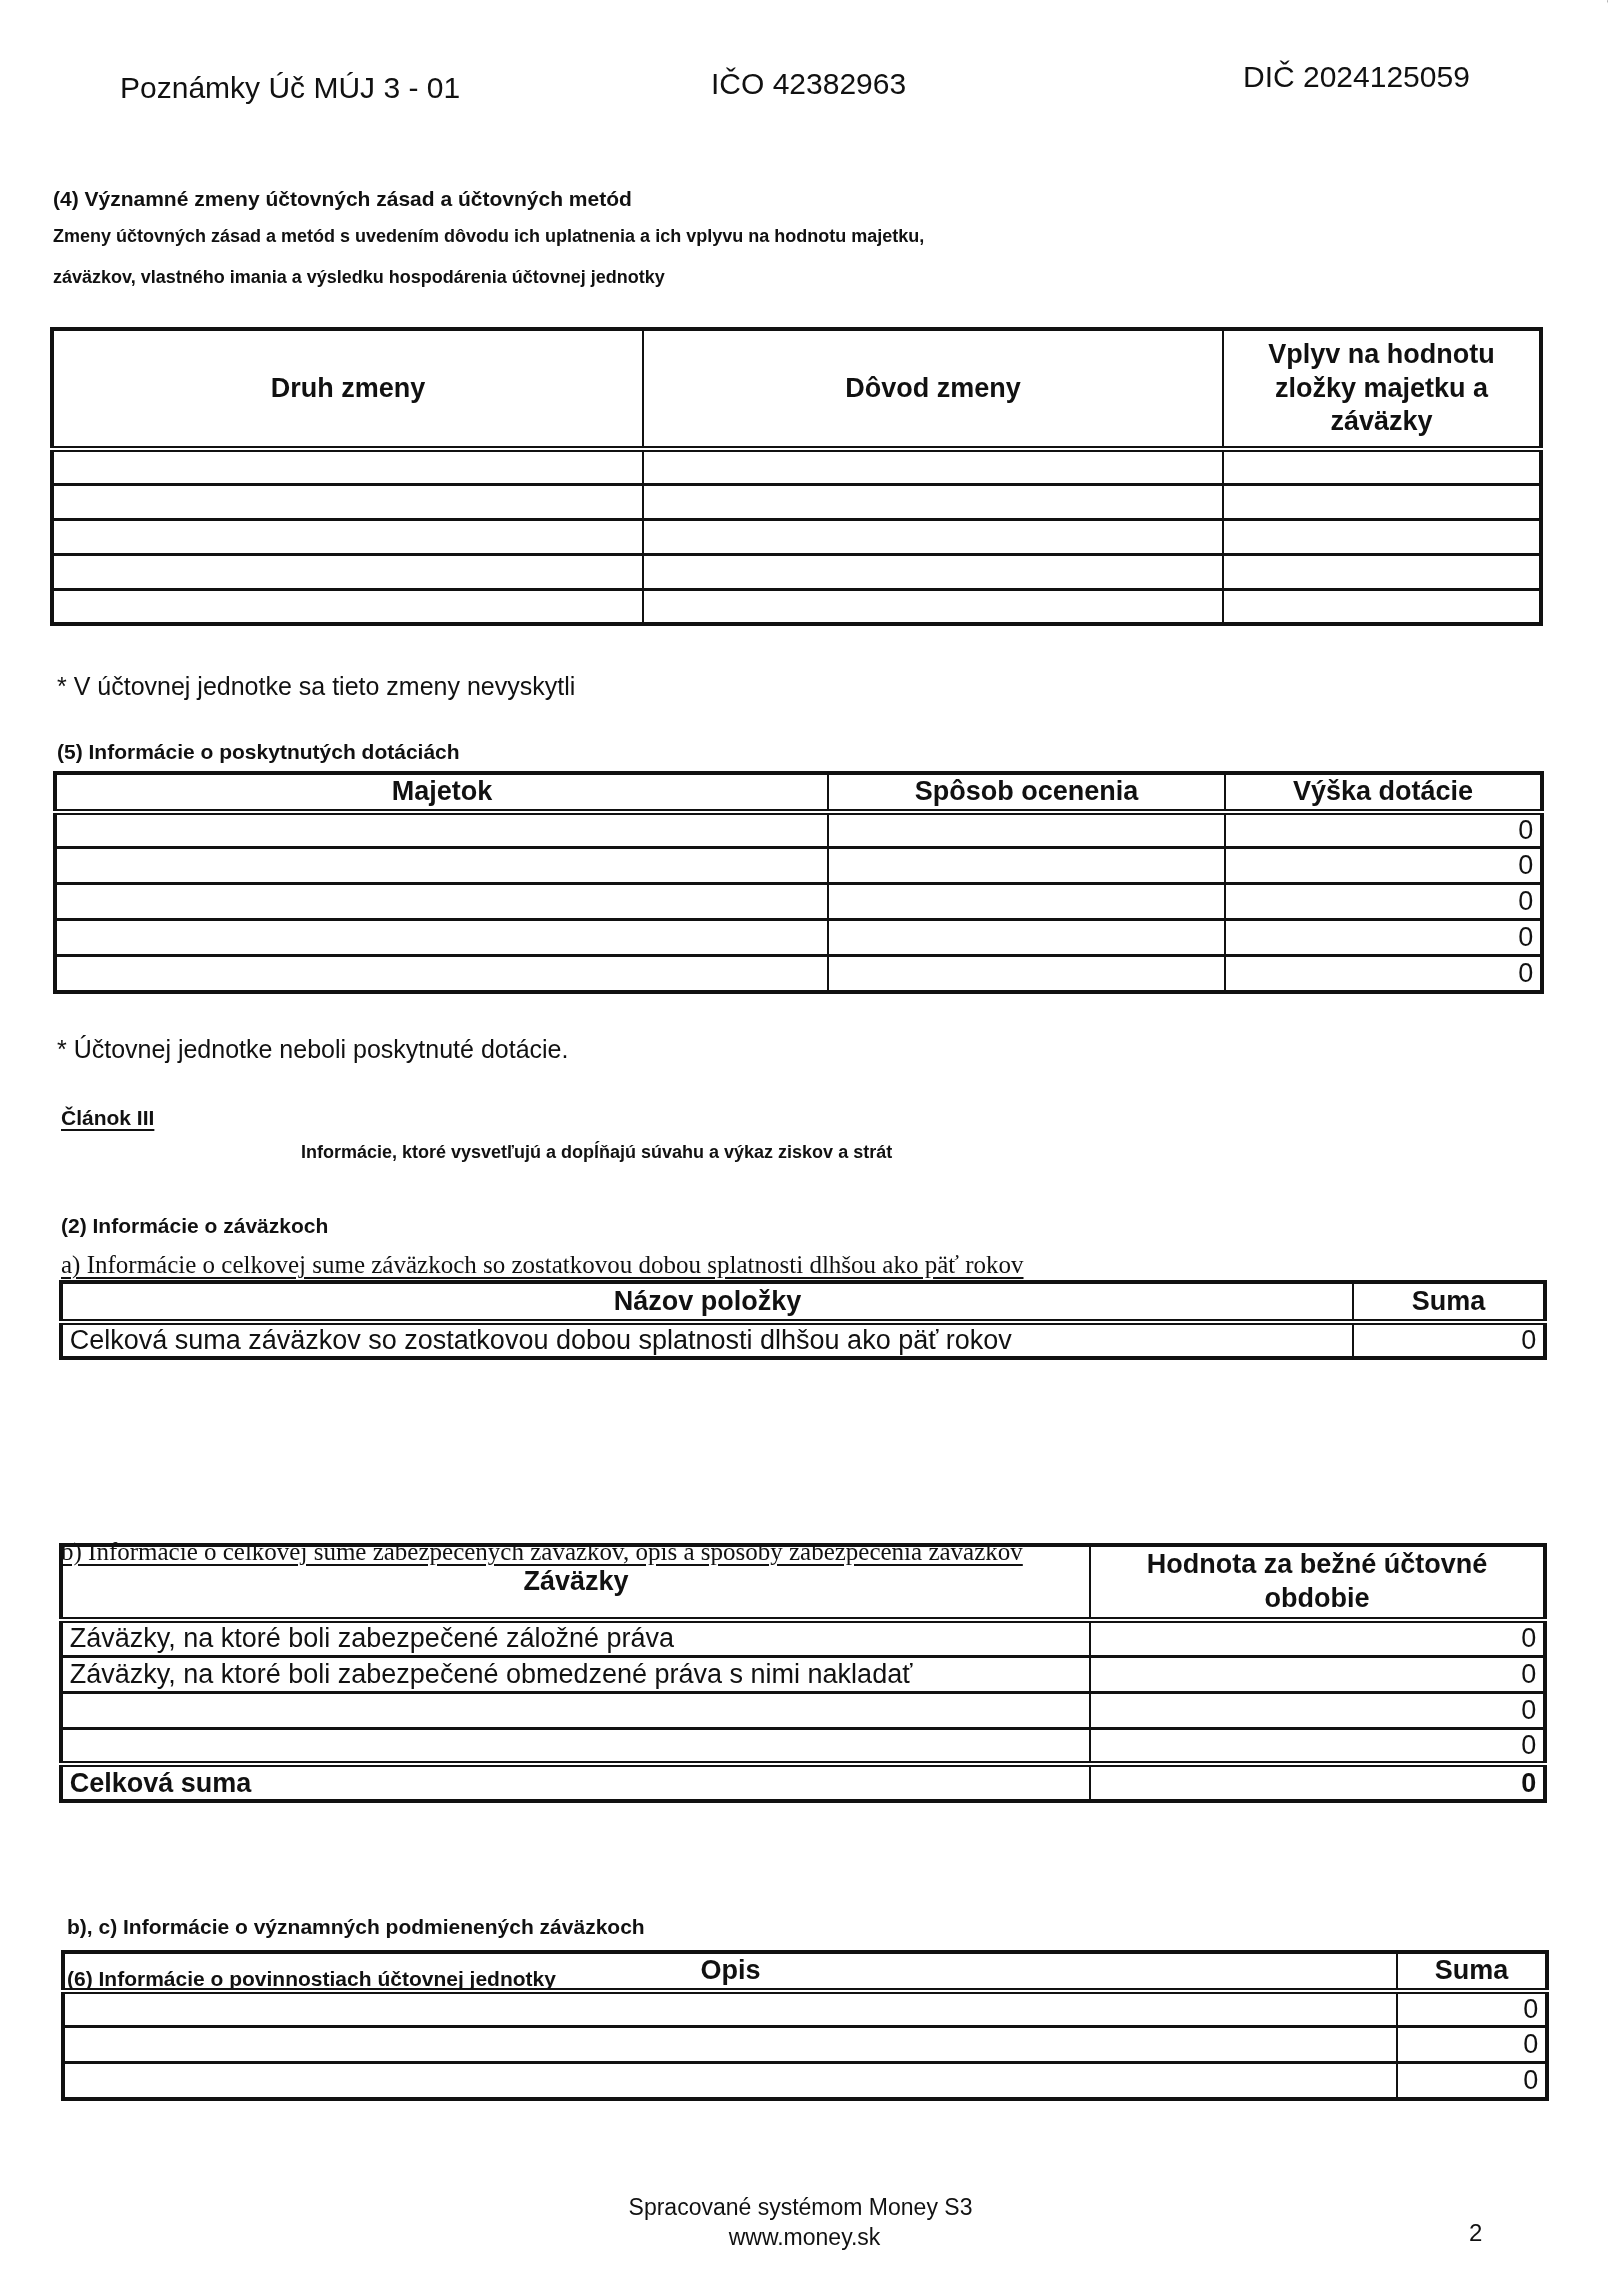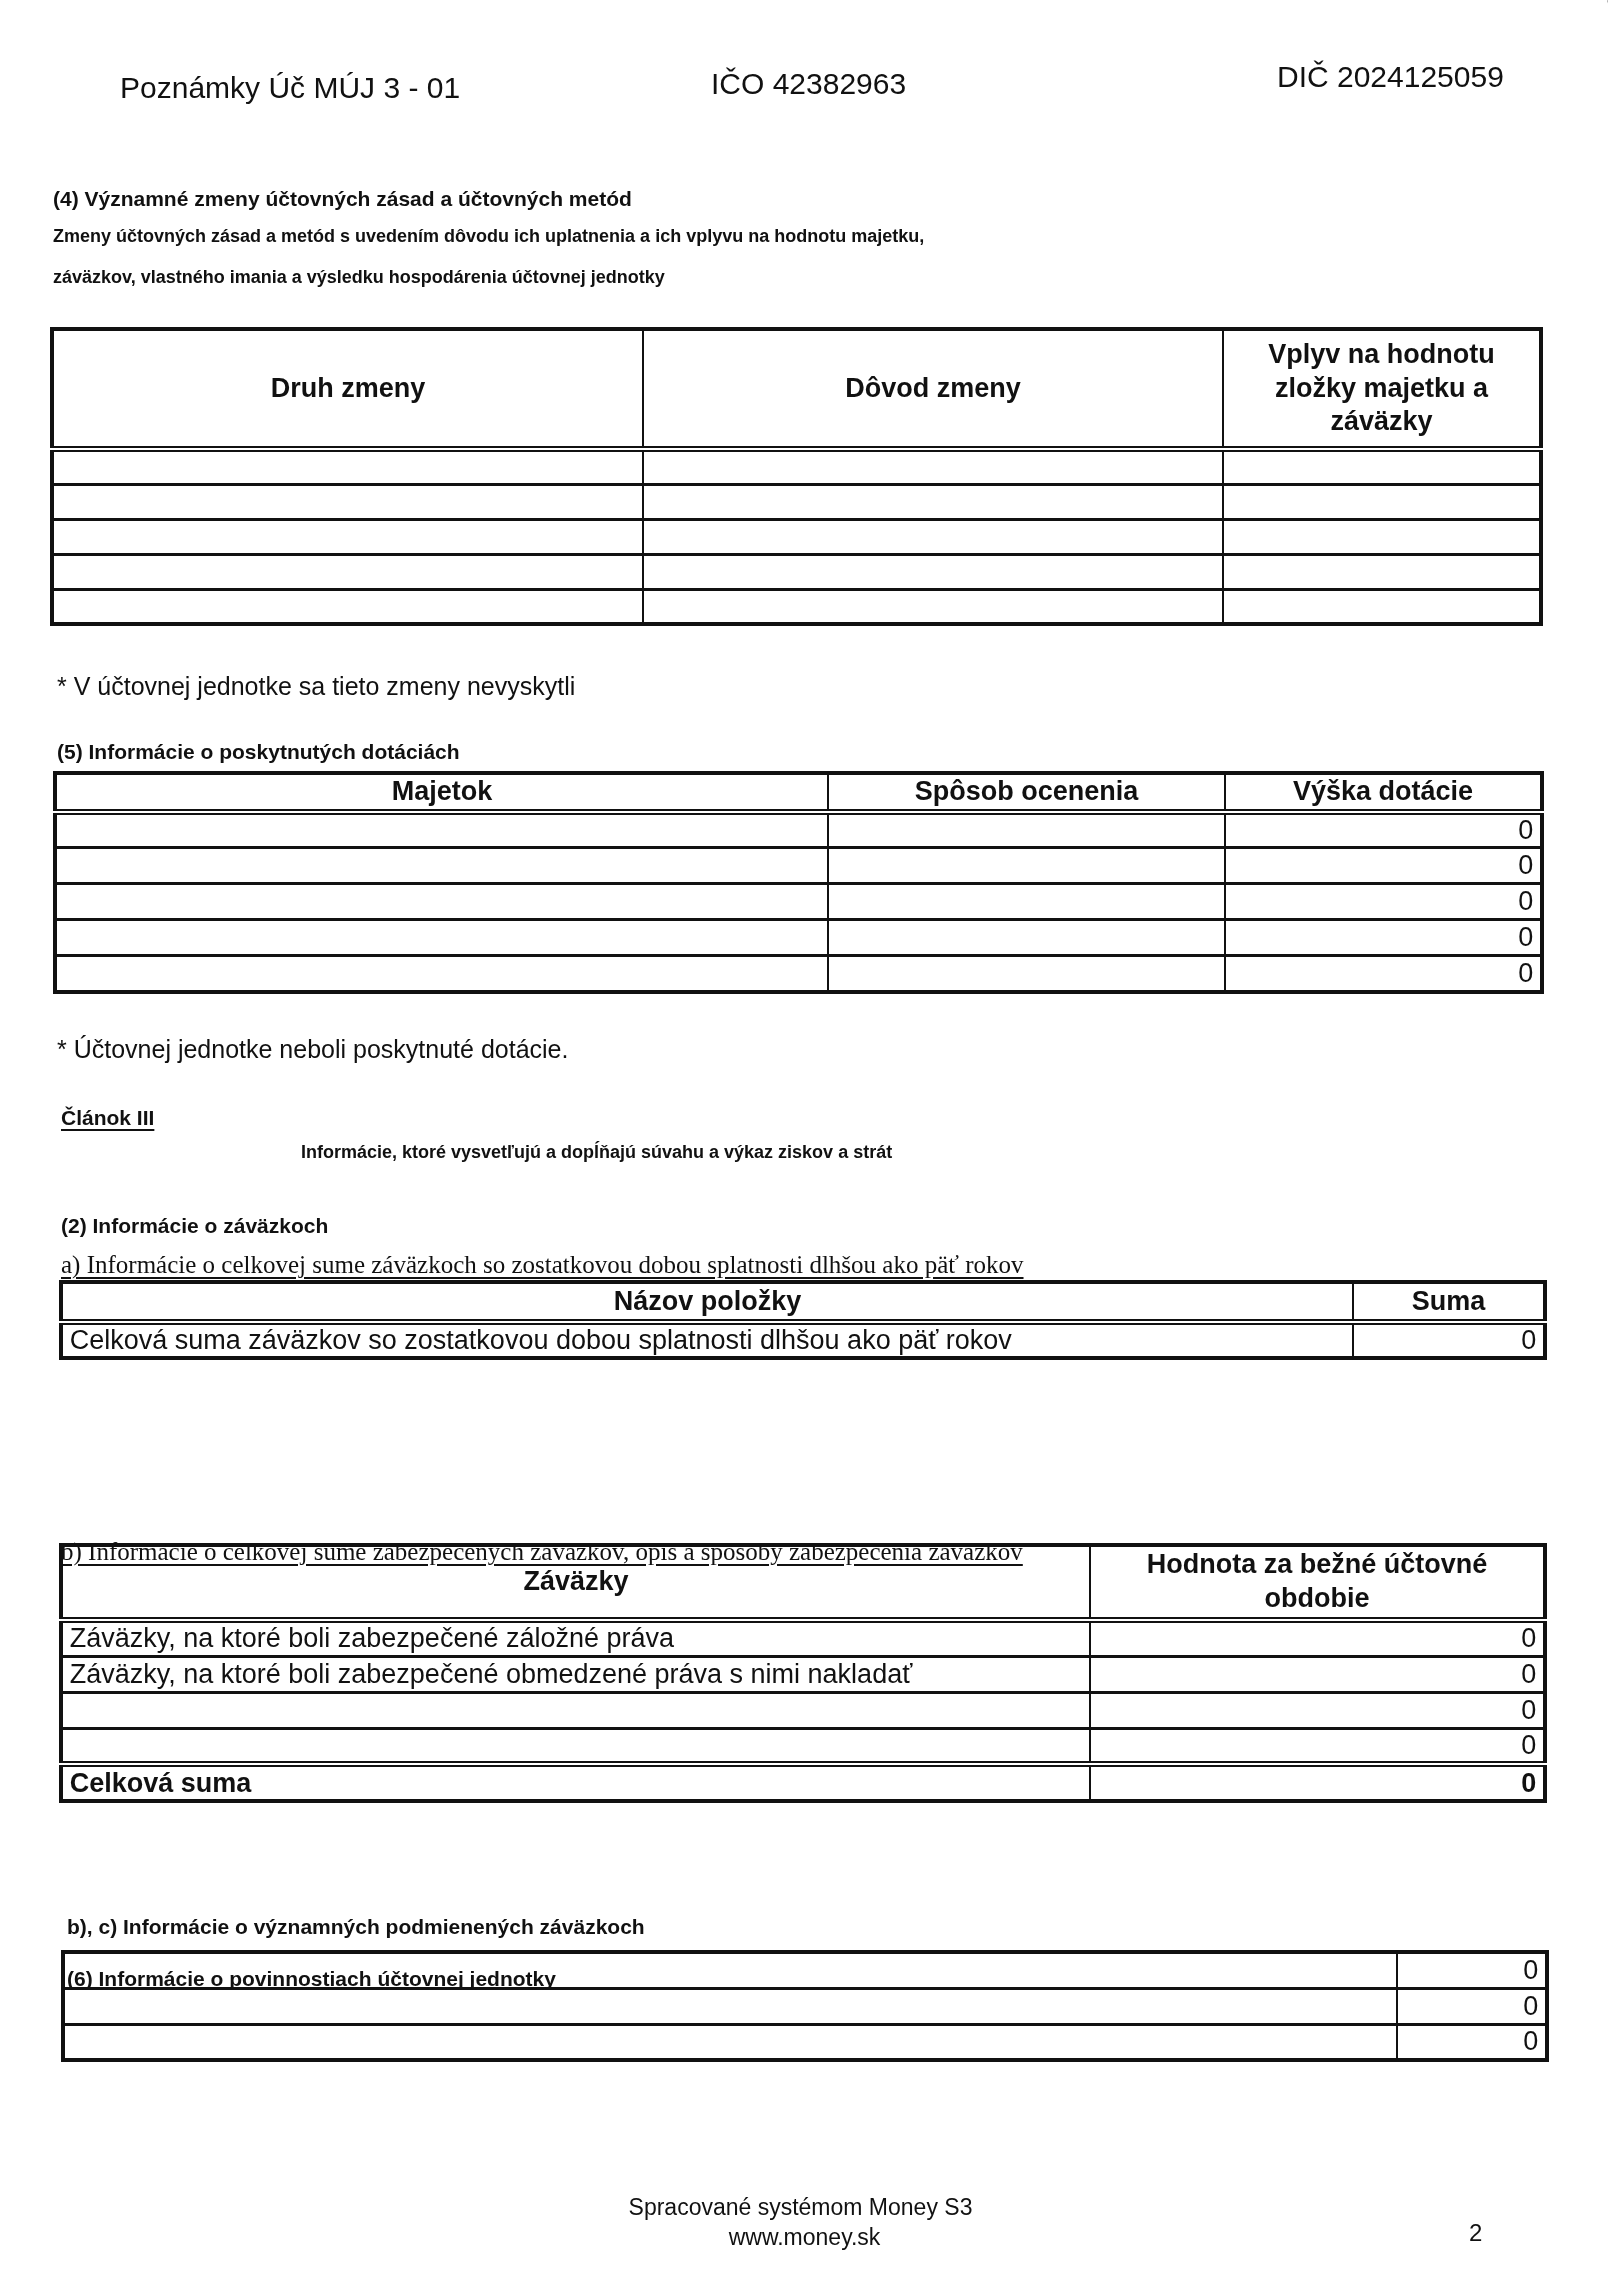--- a/index.html
+++ b/index.html
@@ -37,21 +37,21 @@
     background: #888; transform: rotate(-18deg); transform-origin: top right;
   }
 </style>
 </head>
 <body>
 
 <div class="corner-line"></div>
 
 <div class="abs hdr" style="left:120px;top:71px;">Poznámky Úč MÚJ 3 - 01</div>
 <div class="abs hdr" style="left:711px;top:67px;">IČO 42382963</div>
-<div class="abs hdr" style="left:1277px;top:60px;">DIČ 2024125059</div>
+<div class="abs hdr" style="left:1243px;top:60px;">DIČ 2024125059</div>
 
 <div class="abs h-bold" style="left:53px;top:187px;">(4) Významné zmeny účtovných zásad a účtovných metód</div>
 <div class="abs h-sub" style="left:53px;top:226px;">Zmeny účtovných zásad a metód s uvedením dôvodu ich uplatnenia a ich vplyvu na hodnotu majetku,</div>
 <div class="abs h-sub" style="left:53px;top:267px;">záväzkov, vlastného imania a  výsledku hospodárenia  účtovnej jednotky</div>
 
 <table class="grid" style="left:50px;top:327px;width:1489px;">
   <colgroup>
       <col style="width:591px">
       <col style="width:580px">
       <col style="width:318px">
@@ -192,20 +192,24 @@
   </table>
 
 <div class="abs h-bold" style="left:67px;top:1927px;margin-top:40px;">(6) Informácie o povinnostiach účtovnej jednotky</div>
 <div class="abs h-bold" style="left:67px;top:1915px;">b), c) Informácie o významných podmienených záväzkoch</div>
 <table class="grid" style="left:61px;top:1950px;width:1484px;">
   <colgroup>
       <col style="width:1334px">
       <col style="width:150px">
     </colgroup>
   <tbody>
+      <tr style="height:37px;">
+    <th>Opis</th>
+    <th>Suma</th>
+  </tr>
   <tr style="height:36px;">
         <td></td>
         <td class="num">0</td>
       </tr>
   <tr style="height:36px;">
         <td></td>
         <td class="num">0</td>
       </tr>
   <tr style="height:36px;">
         <td></td>

